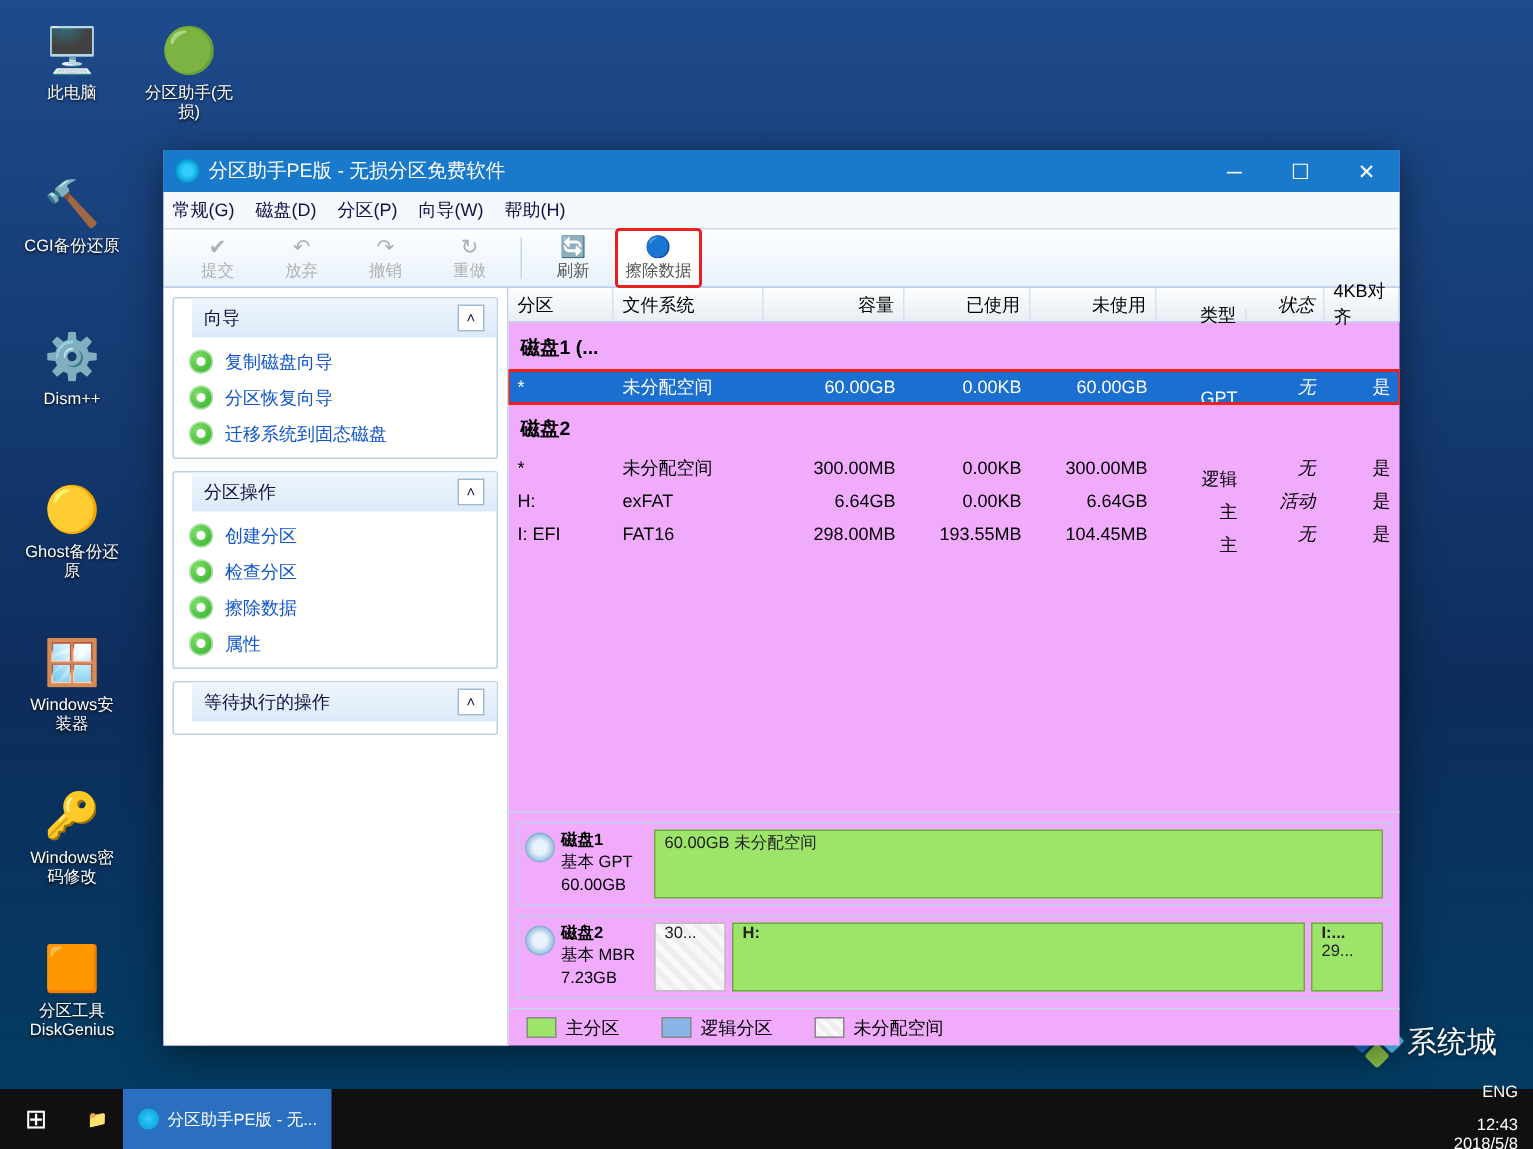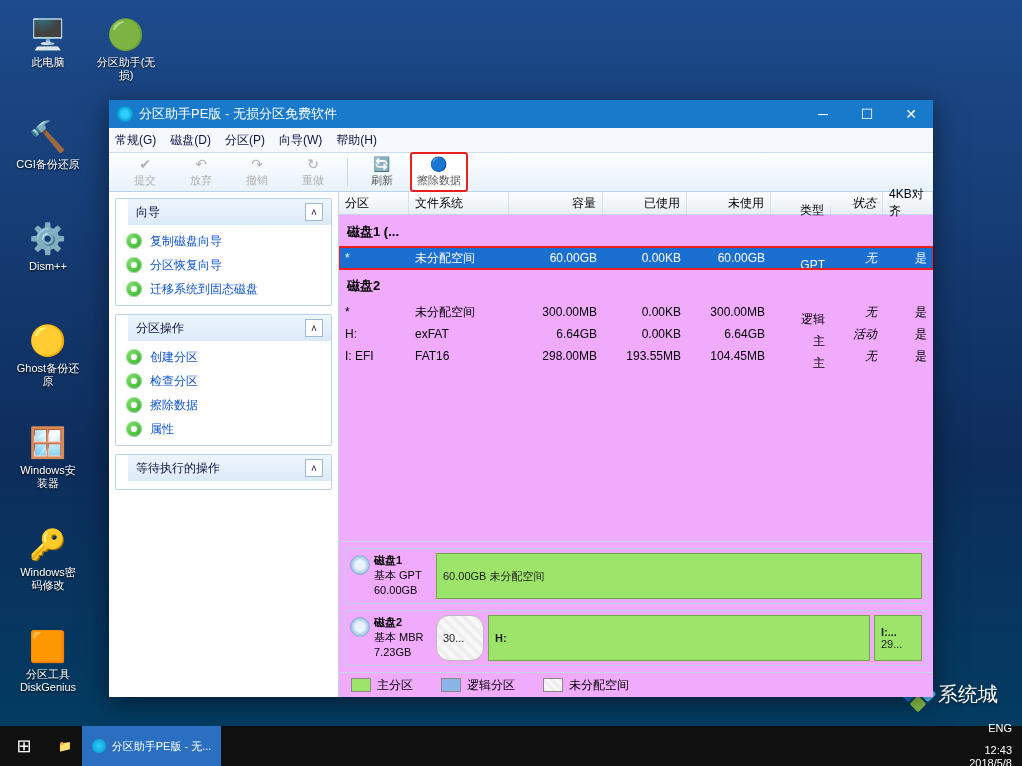--- a/index.html
+++ b/index.html
@@ -51,21 +51,21 @@
   .row div{box-sizing:border-box;text-align:right;padding:0 6px;}
   .row .col-part,.row .col-fs{text-align:left;}
   .row.selected{background:#1a6fd1;color:#fff;outline:2px solid #e82020;outline-offset:-1px;}
   
   .diskvis{border-top:1px solid #c5d6e6;padding:6px;display:flex;flex-direction:column;gap:6px;}
   .dv{display:flex;gap:6px;border:1px solid #bcd1e4;padding:4px;}
   .dvlbl{width:80px;font-size:11px;line-height:15px;display:flex;align-items:flex-start;gap:4px;flex-direction:row;}
   .dvlbl .diskicon{width:18px;height:18px;border-radius:50%;background:radial-gradient(circle,#e9f3fb 35%,#9fc2e3 70%);border:1px solid #8ab0d0;flex:none;margin-top:2px;}
   .dvlbl .txts{display:flex;flex-direction:column;}
   .dvbars{flex:1;display:flex;gap:4px;min-width:0;}
-  .bar{border:1px solid #6fa845;background:#9de56a;height:44px;display:flex;flex-direction:column;justify-content:center;padding:0 6px;font-size:11px;color:#2a5;overflow:hidden;white-space:nowrap;color:#222;}
+  .bar{border:1px solid #6fa845;background:#9de56a;height:44px;display:flex;flex-direction:column;justify-content:flex-start;padding:0 6px;font-size:11px;color:#2a5;overflow:hidden;white-space:nowrap;color:#222;}
   .bar.grey{background:repeating-linear-gradient(45deg,#eee,#eee 4px,#f8f8f8 4px,#f8f8f8 8px);border-color:#bbb;}
   
   .legend{height:24px;border-top:1px solid #c5d6e6;display:flex;align-items:center;gap:28px;padding:0 12px;font-size:12px;}
   .legend span{display:flex;align-items:center;gap:6px;}
   .legend i{width:18px;height:12px;display:inline-block;border:1px solid #888;}
   .lg-main{background:#9de56a;border-color:#6fa845;}
   .lg-logic{background:#8ab5e6;border-color:#4d7fbf;}
   .lg-unalloc{background:repeating-linear-gradient(45deg,#eee,#eee 3px,#f8f8f8 3px,#f8f8f8 6px);}
   
   .taskbar{position:absolute;left:0;right:0;bottom:0;height:40px;background:#101010;display:flex;align-items:center;color:#fff;font-size:11px;}
@@ -319,21 +319,21 @@
           <div class="dv">
             <div class="dvlbl">
               <div class="diskicon"></div>
               <div class="txts">
                 <b>磁盘2</b>
                 <span>基本 MBR</span>
                 <span>7.23GB</span>
               </div>
             </div>
             <div class="dvbars">
-              <div class="bar grey" style="width: 34px; border-radius: 13px;">
+              <div class="bar grey" style="width: 34px;">
                 <b></b>
                 <span>30...</span>
               </div>
               <div class="bar " style="flex: 1 1 0%;">
                 <b>H:</b>
               </div>
               <div class="bar " style="width: 34px;">
                 <b>I:...</b>
                 <span>29...</span>
               </div>

